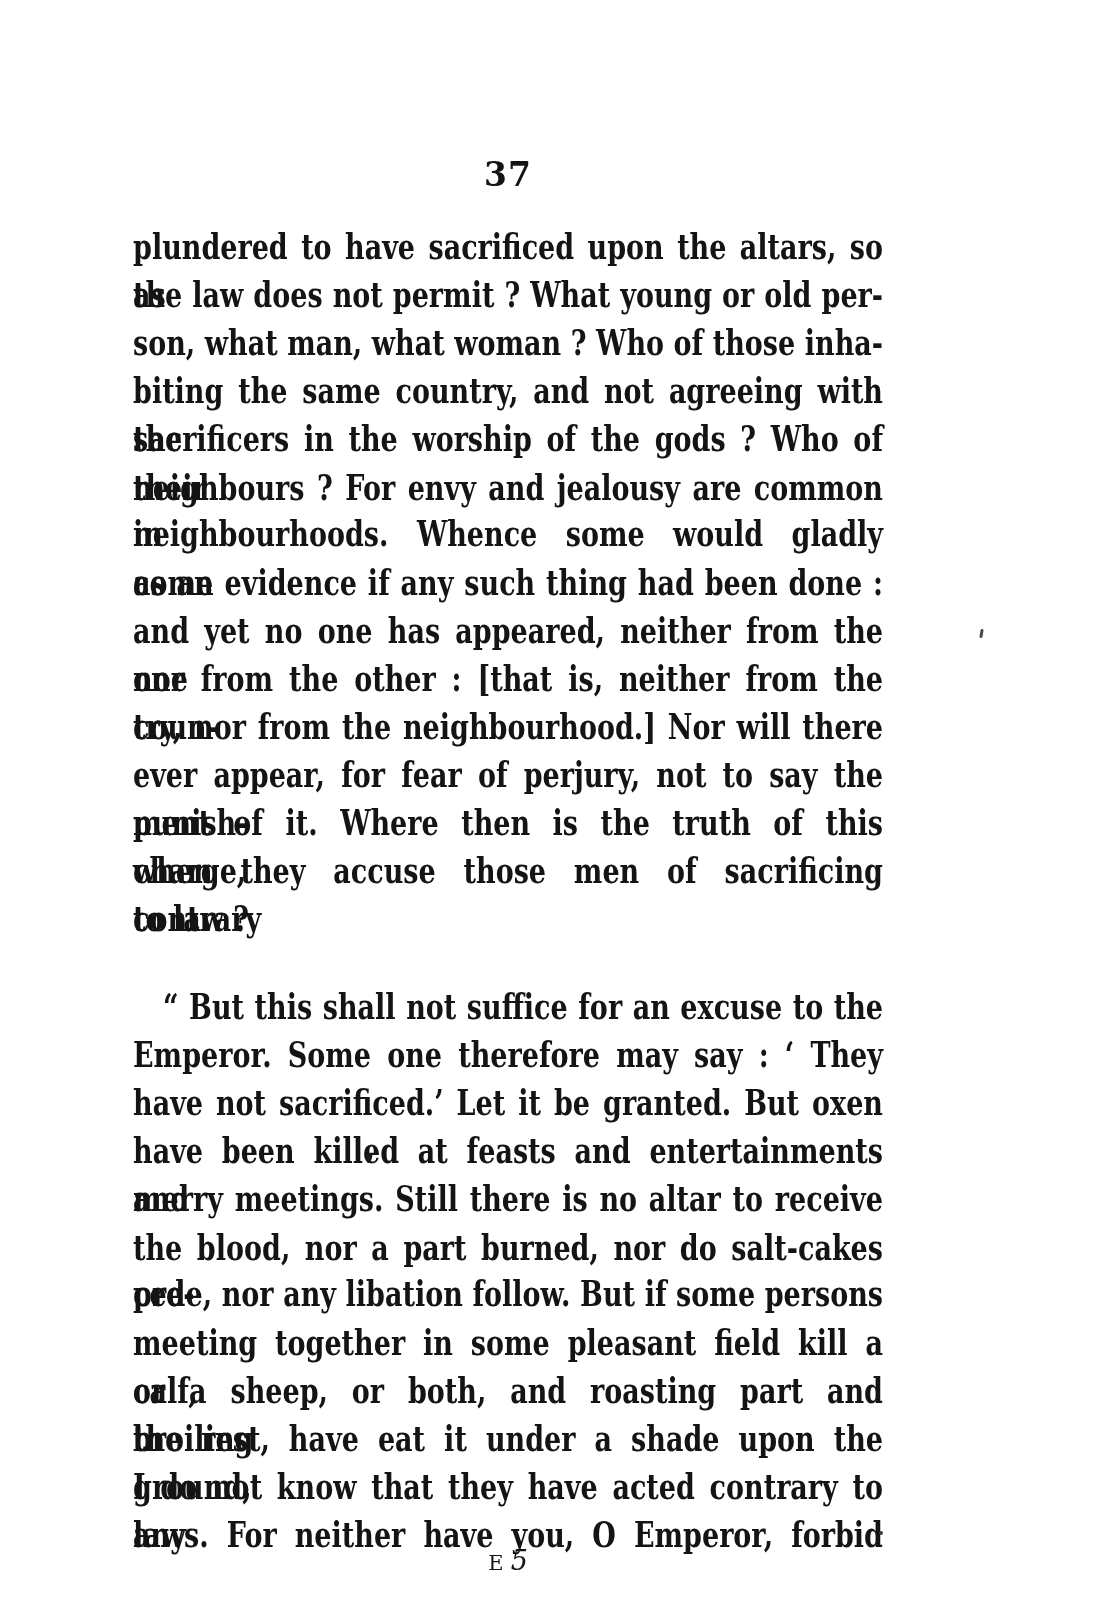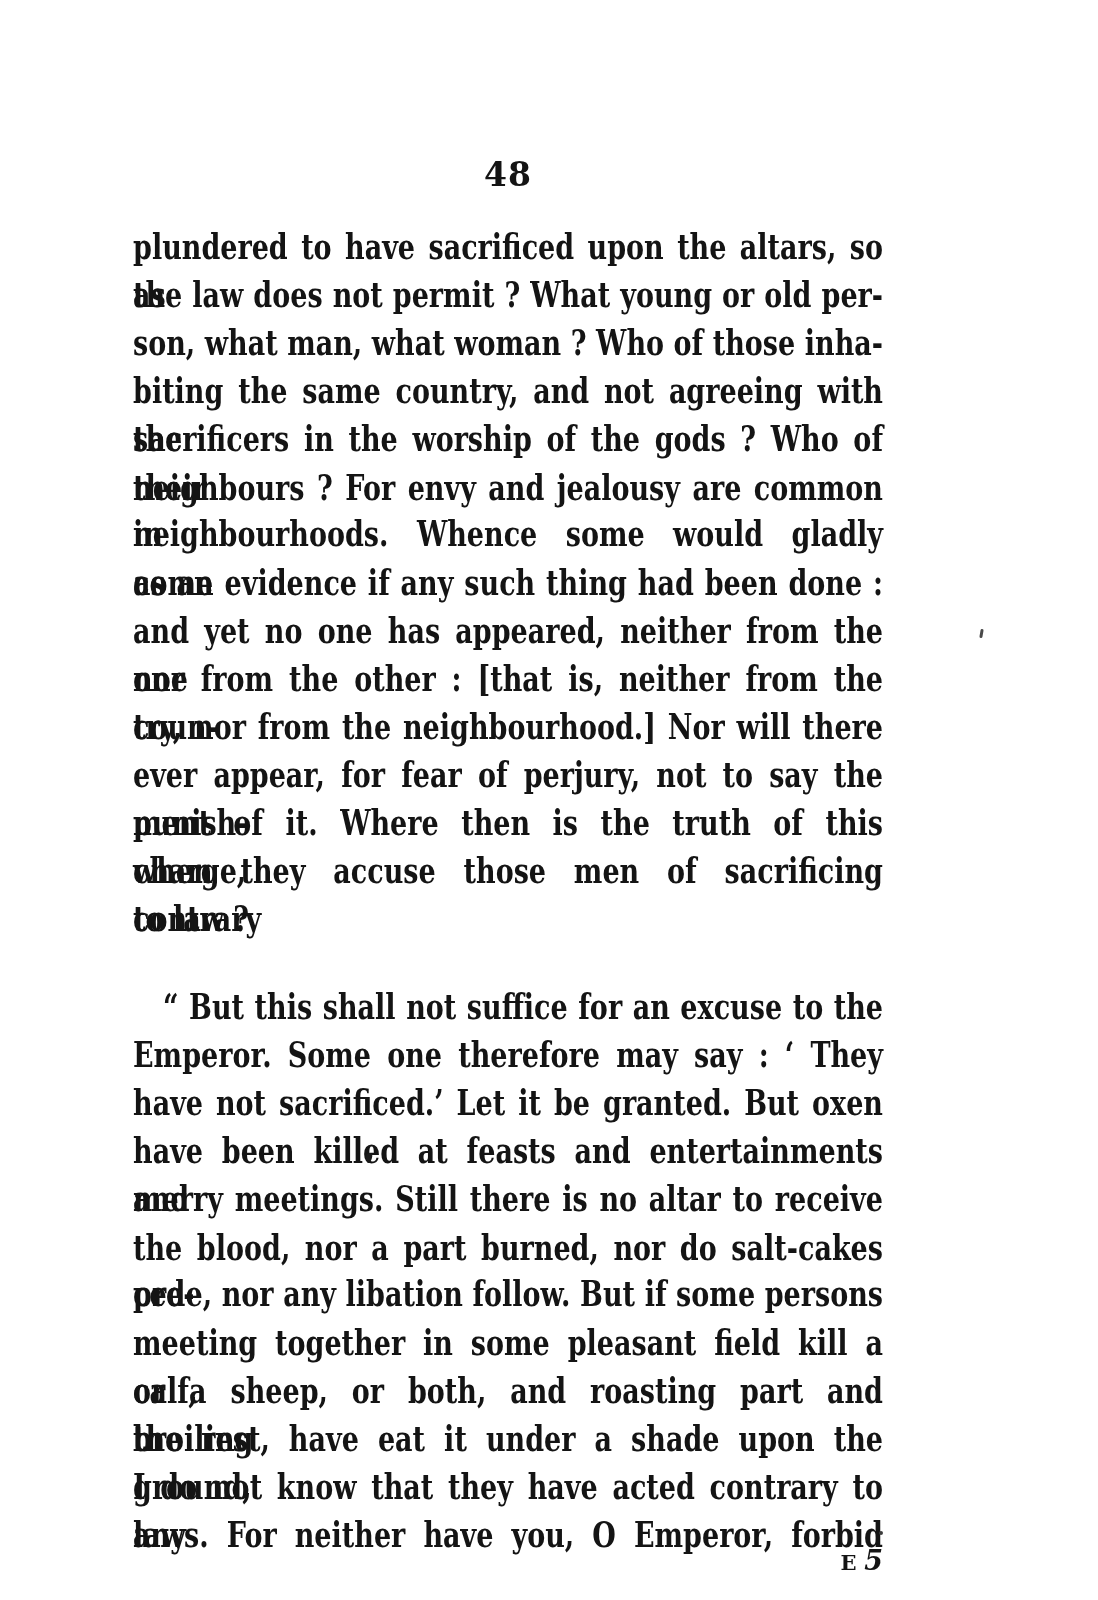--- a/index.html
+++ b/index.html
@@ -50,22 +50,22 @@
     text-align-last: left;
   }
   .line.indent-first {
     text-indent: 30px;
   }
   .signature {
     position: absolute;
     top: 1545px;
     left: 133px;
     width: 750px;
-    text-align: right;
-    font-weight: 700;
+    text-align: center;
+    font-weight: 400;
   }
   .signature .sig-letter {
     font-size: 21px;
     letter-spacing: 2px;
   }
   .signature .sig-number {
     font-size: 27px;
     font-style: italic;
   }
   .ink-speck {
@@ -96,21 +96,21 @@
     height: 4px;
     background: #3b3b3b;
     border-radius: 50%;
   }
 </style>
 </head>
 <body>
 
 <div class="page">
 
-  <div class="page-number">48</div>
+  <div class="page-number">37</div>
 
   <div class="text-block para1">
     <div class="line">plundered to have sacrificed upon the altars, so as</div>
     <div class="line">the law does not permit ?  What young or old per-</div>
     <div class="line">son, what man, what woman ?  Who of those inha-</div>
     <div class="line">biting the same country, and not agreeing with the</div>
     <div class="line">sacrificers in the worship of the gods ?  Who of their</div>
     <div class="line">neighbours ?  For envy and jealousy are common in</div>
     <div class="line">neighbourhoods.  Whence some would gladly come</div>
     <div class="line">as an evidence if any such thing had been done :</div>

